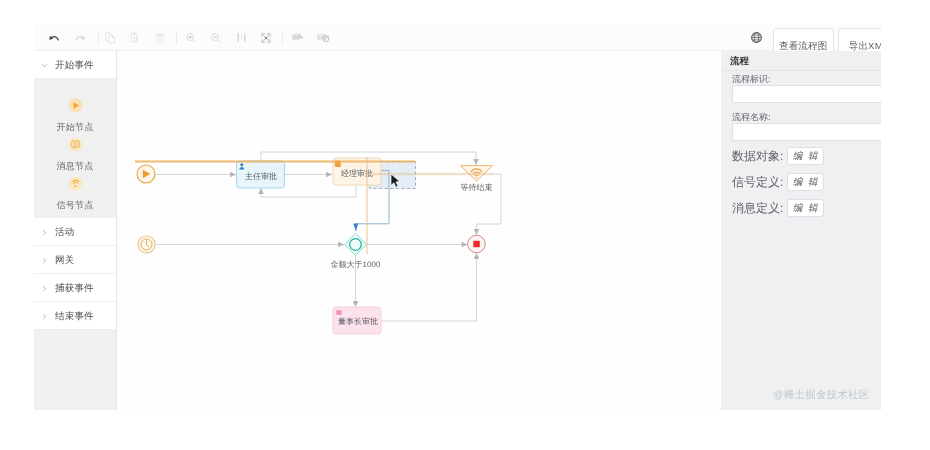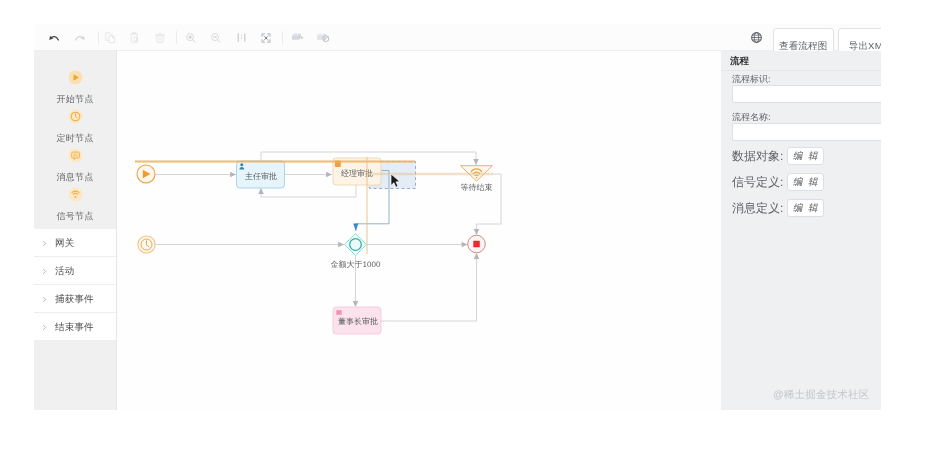--- a/index.html
+++ b/index.html
@@ -167,39 +167,37 @@
             <line x1="2.1" y1="4.6" x2="13.9" y2="4.6" stroke="#5b5e62" stroke-width="1.1"></line>
             <line x1="2.1" y1="11.4" x2="13.9" y2="11.4" stroke="#5b5e62" stroke-width="1.1"></line>
           </svg>
       </div>
       <button class="act-btn" id="btnView">查看流程图</button>
       <button class="act-btn" id="btnExport">导出XML</button>
     </div>
   </div>
 
   <div id="sidebar">
+    <div class="acc-head">
+      <span class="chev">
+        <svg width="7" height="7" viewBox="0 0 10 10">
+            <path d="M2 3.6 L5 6.6 L8 3.6" fill="none" stroke="#9aa0a6" stroke-width="1.1" stroke-linecap="round" stroke-linejoin="round"></path>
+          </svg>
+      </span>
+      <span class="ttl">开始事件</span>
+    </div>
     <div class="acc-body">
       <div class="pal-item">
         <span class="pal-icon">
           <svg width="15" height="15" viewBox="0 0 16 16">
               <circle cx="8" cy="8" r="7.5" fill="#fae1b4"></circle>
               <path d="M5.9 4.5 L11.6 8 L5.9 11.5 Z" fill="#f0a330"></path>
             </svg>
         </span>
         <span class="pal-label">开始节点</span>
-      </div>
-      <div class="pal-item">
-        <span class="pal-icon">
-          <svg width="15" height="15" viewBox="0 0 16 16">
-              <circle cx="8" cy="8" r="7.5" fill="#fbe8c4"></circle>
-              <circle cx="8" cy="8" r="4.6" fill="none" stroke="#eeac43" stroke-width="1.1"></circle>
-              <path d="M8 5.2 V8 L10 9.4" fill="none" stroke="#eeac43" stroke-width="1" stroke-linecap="round"></path>
-            </svg>
-        </span>
-        <span class="pal-label">定时节点</span>
       </div>
       <div class="pal-item">
         <span class="pal-icon">
           <svg width="15" height="15" viewBox="0 0 16 16">
               <circle cx="8" cy="8" r="7.5" fill="#fbe8c4"></circle>
               <rect x="3.9" y="4.3" width="8.2" height="6.4" rx="1.2" fill="none" stroke="#edab44" stroke-width=".95"></rect>
               <path d="M6.1 10.8 v2.2 l2 -2.2 z" fill="#edab44"></path>
               <path d="M5.9 6.5 h4.2 M5.9 8.5 h4.2" stroke="#edab44" stroke-width=".75" stroke-linecap="round"></path>
             </svg>
         </span>
@@ -216,29 +214,29 @@
         </span>
         <span class="pal-label">信号节点</span>
       </div>
     </div>
     <div class="acc-head">
       <span class="chev">
         <svg width="7" height="7" viewBox="0 0 10 10">
             <path d="M3.6 2 L6.6 5 L3.6 8" fill="none" stroke="#9aa0a6" stroke-width="1.1" stroke-linecap="round" stroke-linejoin="round"></path>
           </svg>
       </span>
+      <span class="ttl">活动</span>
+    </div>
+    <div class="acc-head">
+      <span class="chev">
+        <svg width="7" height="7" viewBox="0 0 10 10">
+            <path d="M3.6 2 L6.6 5 L3.6 8" fill="none" stroke="#9aa0a6" stroke-width="1.1" stroke-linecap="round" stroke-linejoin="round"></path>
+          </svg>
+      </span>
       <span class="ttl">网关</span>
-    </div>
-    <div class="acc-head">
-      <span class="chev">
-        <svg width="7" height="7" viewBox="0 0 10 10">
-            <path d="M3.6 2 L6.6 5 L3.6 8" fill="none" stroke="#9aa0a6" stroke-width="1.1" stroke-linecap="round" stroke-linejoin="round"></path>
-          </svg>
-      </span>
-      <span class="ttl">活动</span>
     </div>
     <div class="acc-head">
       <span class="chev">
         <svg width="7" height="7" viewBox="0 0 10 10">
             <path d="M3.6 2 L6.6 5 L3.6 8" fill="none" stroke="#9aa0a6" stroke-width="1.1" stroke-linecap="round" stroke-linejoin="round"></path>
           </svg>
       </span>
       <span class="ttl">捕获事件</span>
     </div>
     <div class="acc-head">

